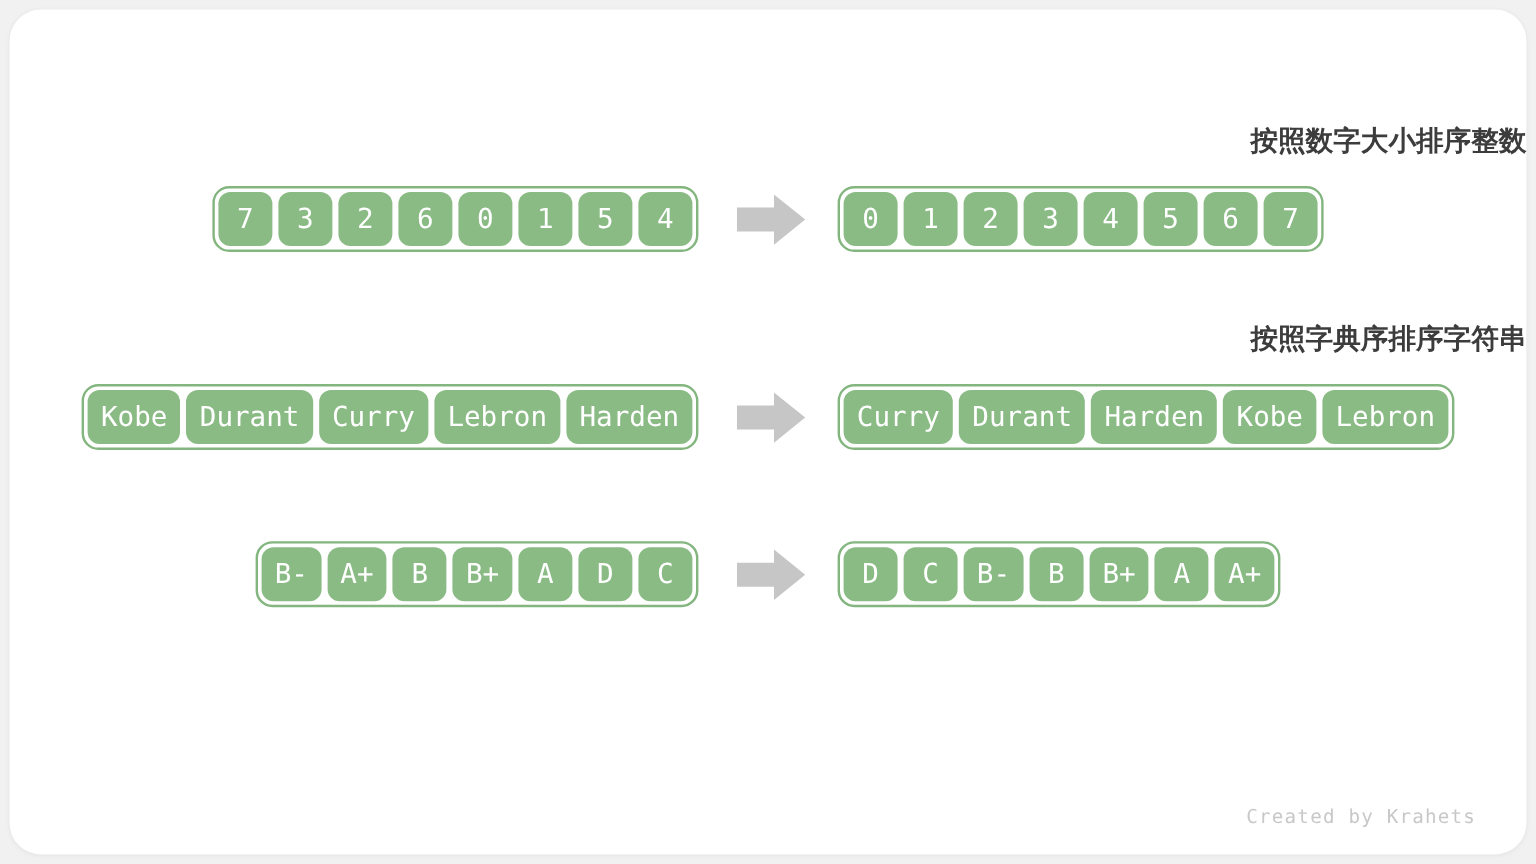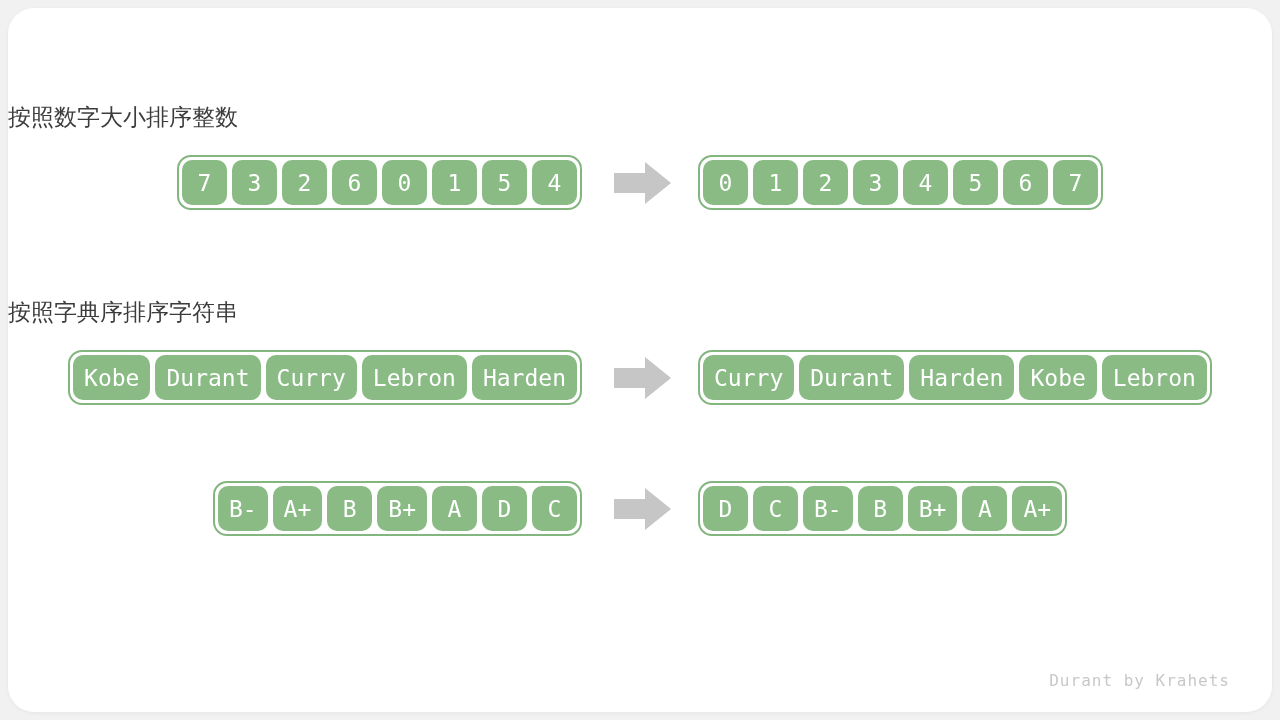--- a/index.html
+++ b/index.html
@@ -18,26 +18,26 @@
     border-radius: 26px;
     box-shadow: 0 1px 4px rgba(0,0,0,0.05);
   }
   .content {
     position: relative;
     height: 100%;
     padding-top: 95px;
     box-sizing: border-box;
   }
   .section { }
-  .section + .section { margin-top: 88px; }
+  .section + .section { margin-top: 58px; }
   .section:nth-of-type(3) { margin-top: 76px; }
   .section-title {
-    text-align: left;
+    text-align: right;
     font-size: 23px;
-    font-weight: 400;
+    font-weight: 700;
     line-height: 28px;
     color: var(--title-color, #3c3c3c);
     margin: 0 0 24px 0;
   }
   .sort-row {
     display: flex;
     align-items: center;
   }
   .side {
     flex: 1 1 0;
@@ -179,15 +179,15 @@
               <div class="cell">C</div>
               <div class="cell">B-</div>
               <div class="cell">B</div>
               <div class="cell">B+</div>
               <div class="cell">A</div>
               <div class="cell">A+</div>
             </div>
       </div>
     </div>
   </div>
-<div class="watermark">Durant by Krahets</div>
+<div class="watermark">Created by Krahets</div>
   </div>
 </div>
 
 </body></html>

